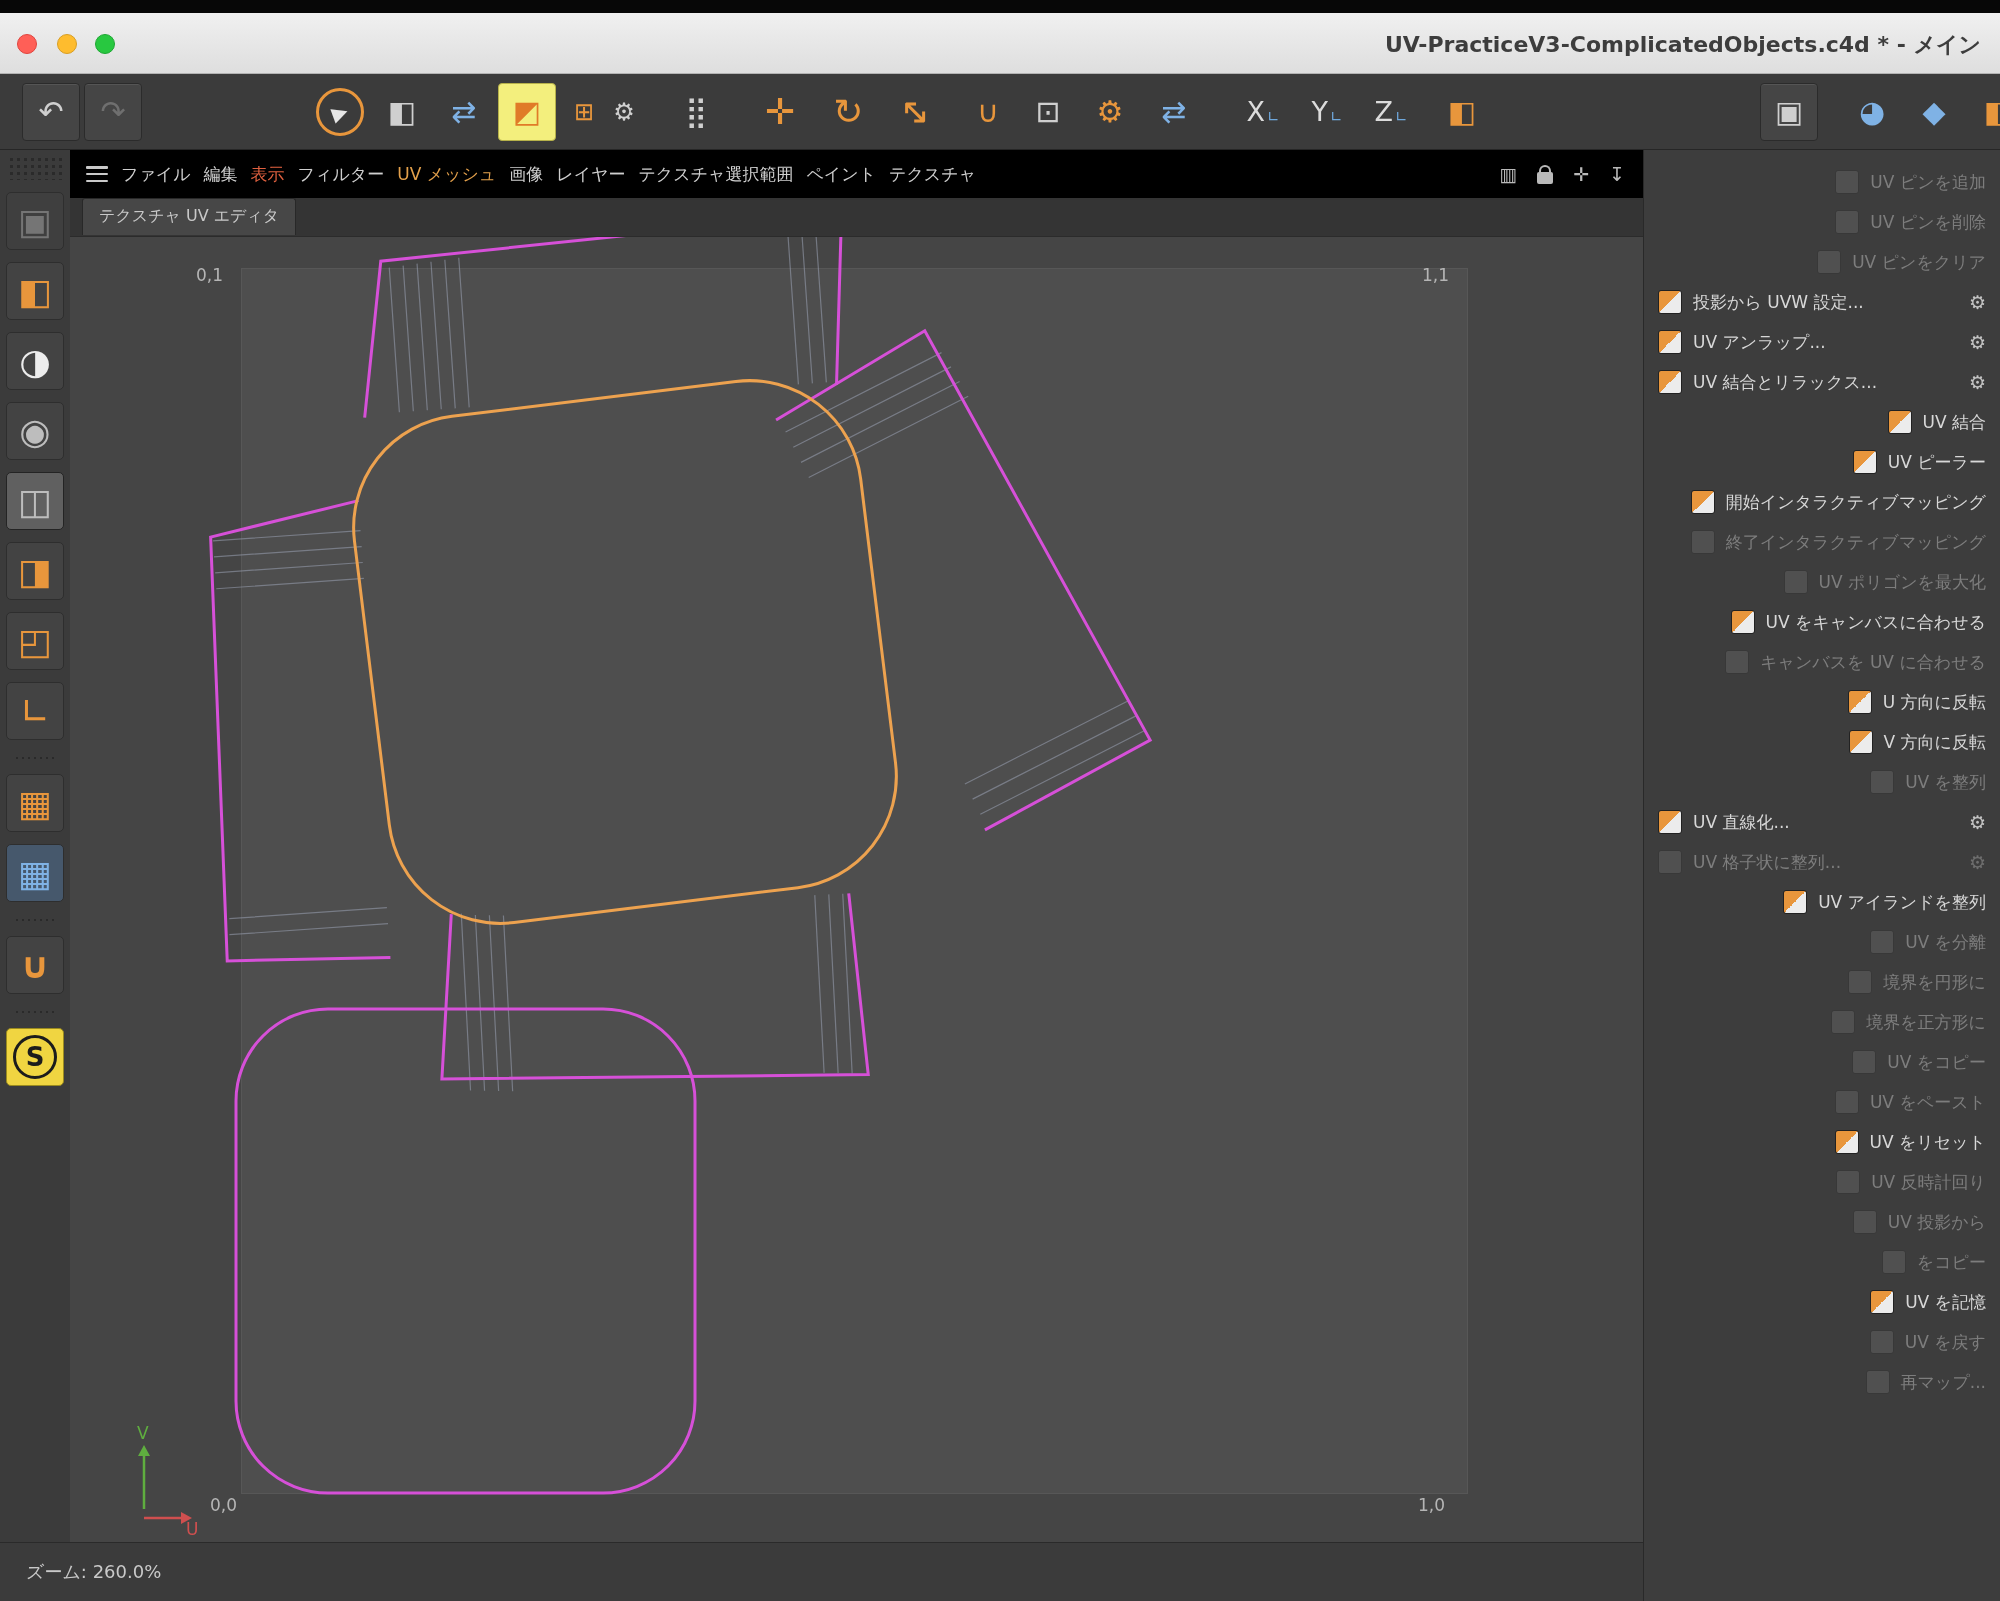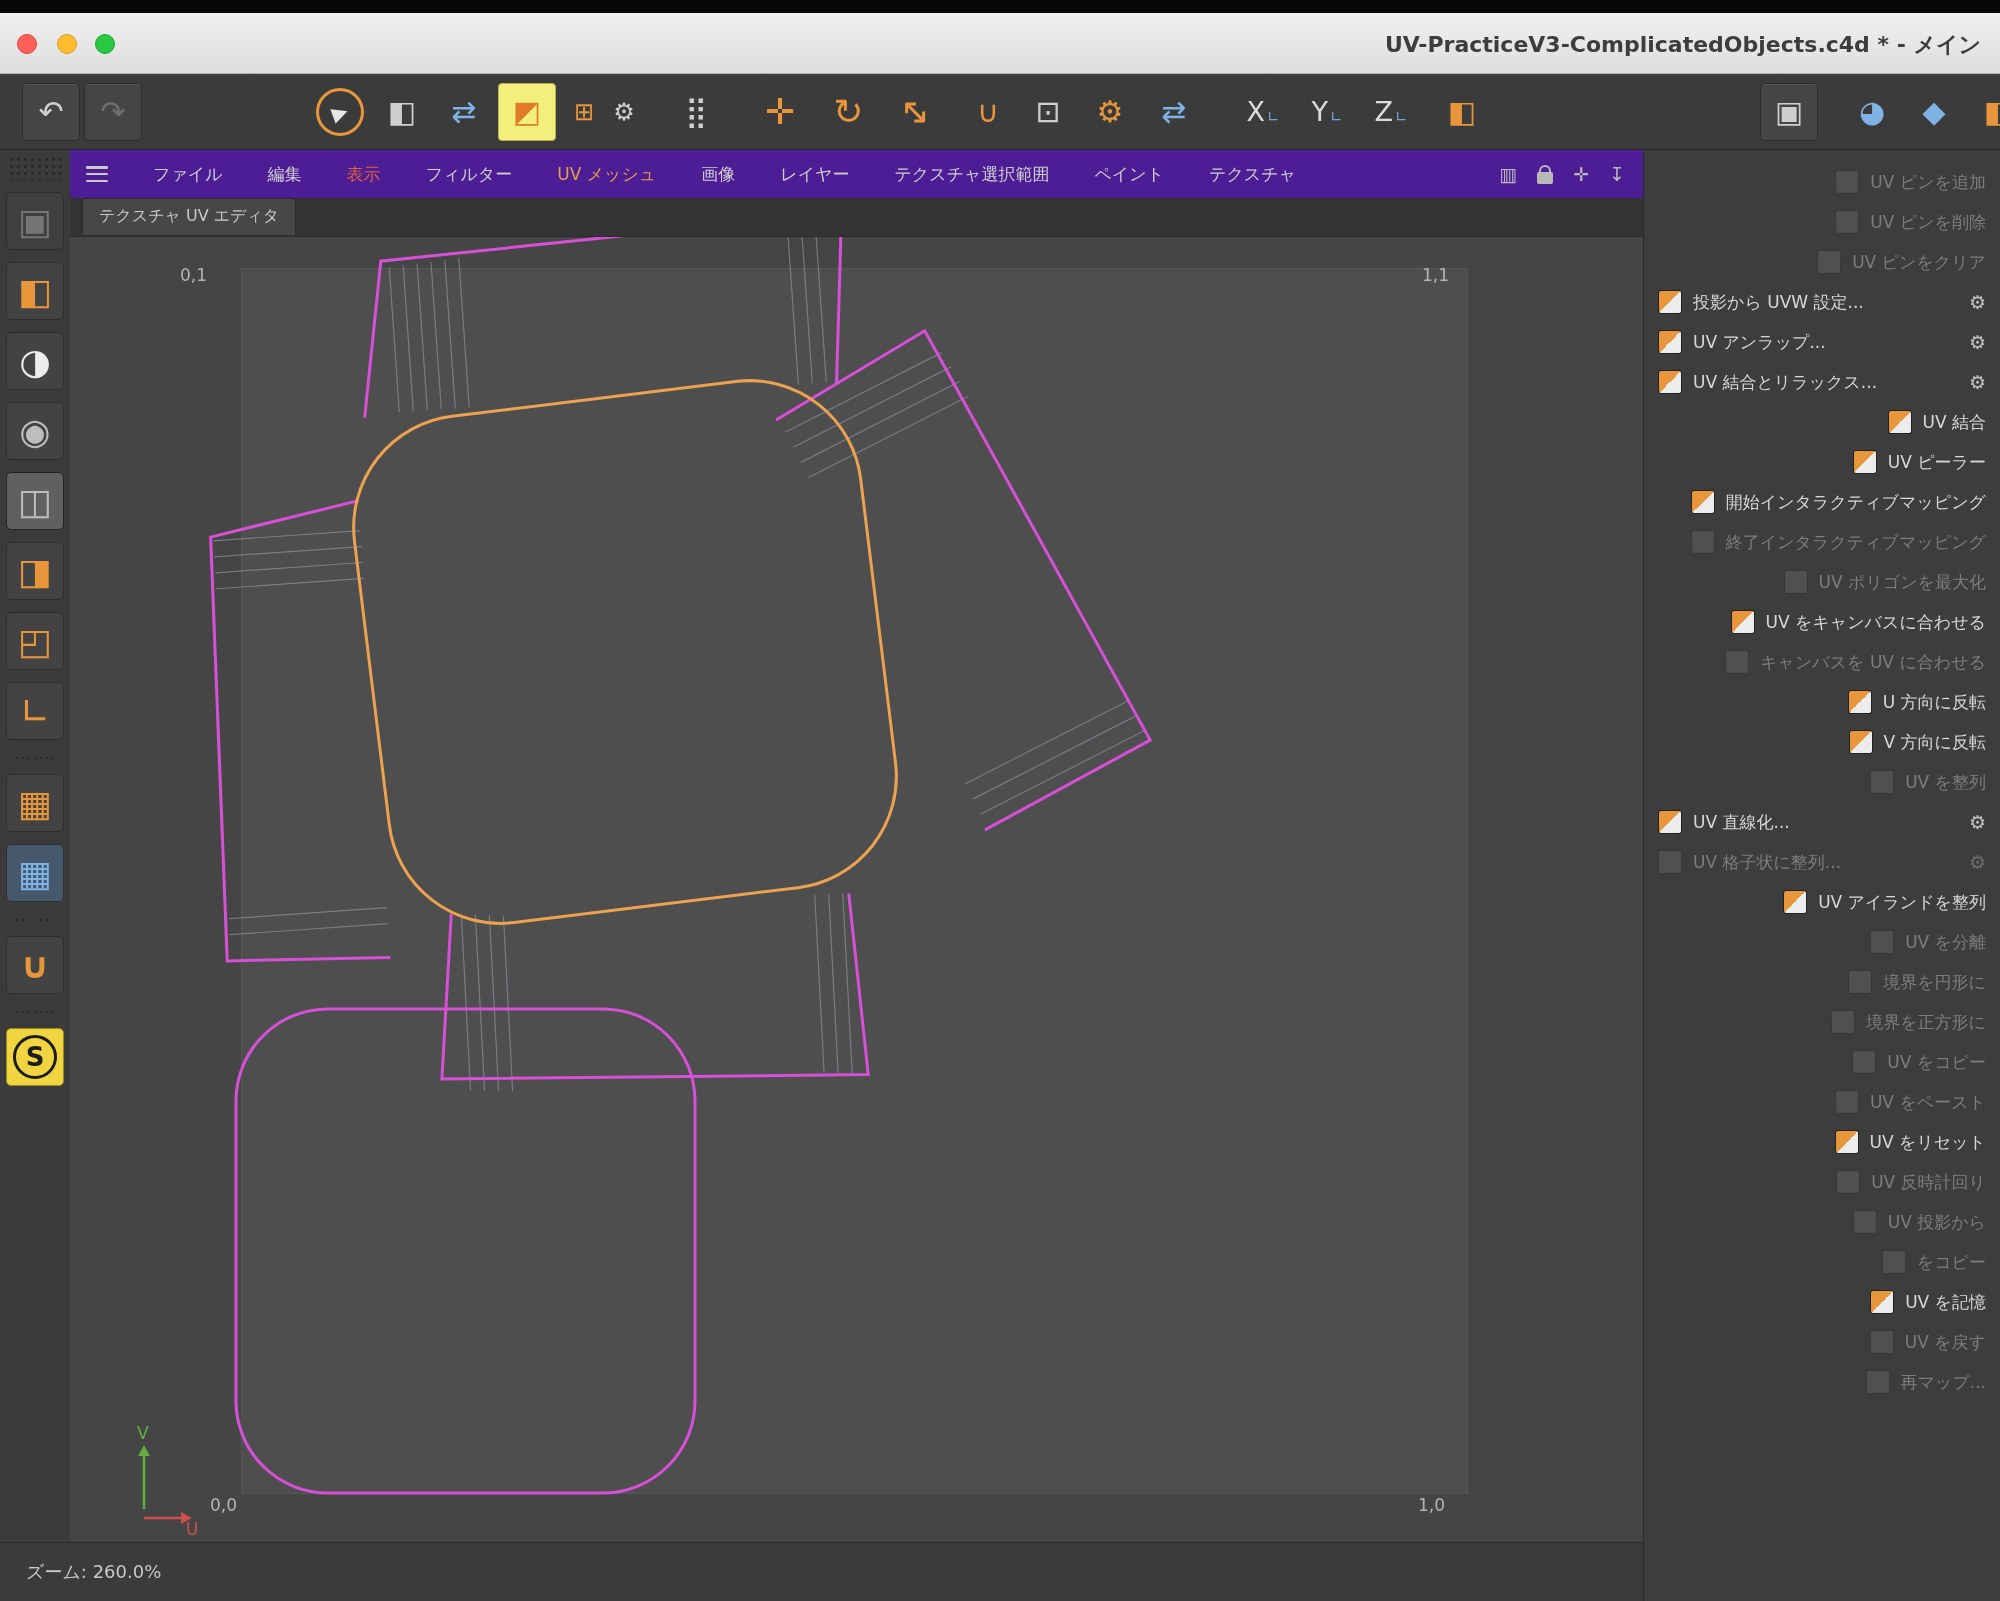--- a/index.html
+++ b/index.html
@@ -58,42 +58,42 @@
   .sb-btn.selected{background:#606060;border-color:#242424;}
   .sb-btn.bluesel{background:#46586c;}
   .sb-btn.boldg{font-weight:bold;}
   .sb-btn.sbadge{background:#f0d541;border-color:#9a8a1e;}
   .sb-btn.sbadge .glyph{width:38px;height:38px;border:3px solid #1c1c1c;border-radius:50%;
     display:flex;align-items:center;justify-content:center;font-size:26px;font-weight:bold;color:#1c1c1c;}
   .sb-sep{width:44px;height:8px;flex:none;margin-top:14px;
     background:radial-gradient(#2a2a2a 1.3px,transparent 1.5px);background-size:6px 6px;background-position:center;}
   
   #editor{position:absolute;left:70px;top:150px;right:357px;bottom:0;background:#444;}
-  #editor-menubar{position:absolute;left:0;top:0;right:0;height:48px;background:#4c1d95;
-    border-bottom:1px solid #323232;display:flex;align-items:center;padding:0 18px 0 16px;gap:45px;
+  #editor-menubar{position:absolute;left:0;top:0;right:0;height:48px;background:#000000;
+    border-bottom:1px solid #323232;display:flex;align-items:center;padding:0 18px 0 16px;gap:13px;
     font-size:17px;color:#cfcfcf;white-space:nowrap;}
   #hamburger{width:22px;height:16px;flex:none;display:flex;flex-direction:column;justify-content:space-between;}
   #hamburger i{display:block;height:2.5px;background:#c9c9c9;border-radius:1px;}
   .menu-item{cursor:default;}
   #mini-icons{margin-left:auto;display:flex;align-items:center;gap:20px;}
   .mini{font-size:19px;color:#b9b9b9;}
   .mini-lock{width:16px;height:12px;background:#b9b9b9;border-radius:2px;position:relative;margin-top:7px;display:inline-block;}
   .mini-lock::before{content:"";position:absolute;top:-7px;left:2px;width:8px;height:8px;
     border:2.5px solid #b9b9b9;border-bottom:none;border-radius:6px 6px 0 0;}
   #tabbar{position:absolute;left:0;top:48px;right:0;height:38px;background:#343434;
     border-bottom:1px solid #2b2b2b;display:flex;align-items:flex-start;padding-left:12px;}
   .tab{background:#474747;color:#c9c9c9;font-size:16px;padding:7px 16px 8px;border:1px solid #282828;
     border-bottom:none;border-radius:3px 3px 0 0;}
   
   #canvas{position:absolute;left:0;top:87px;right:0;bottom:58px;background:#454545;overflow:hidden;}
   #tex-rect{position:absolute;left:172px;top:32px;width:1225px;height:1224px;background:#4e4e4e;
     box-shadow:0 0 0 1px #575757;}
   #uv-svg{position:absolute;left:0;top:0;}
   .clabel{position:absolute;color:#b5b5b5;font-size:17px;}
-  #cl-tl{left:110px;top:28px;text-align:right;}
+  #cl-tl{left:126px;top:28px;text-align:right;}
   #cl-tr{left:1352px;top:28px;}
   #cl-bl{left:140px;top:1258px;}
   #cl-br{left:1348px;top:1258px;}
   
   #statusbar{position:absolute;left:0;right:357px;bottom:0;height:58px;background:#3b3b3b;
     border-top:1px solid #2a2a2a;display:flex;align-items:center;padding-left:26px;
     color:#c9c9c9;font-size:18px;}
   
   #rightpanel{position:absolute;right:0;top:150px;width:357px;bottom:0;background:#3d3d3d;
     border-left:1px solid #292929;padding-top:12px;box-sizing:border-box;}

